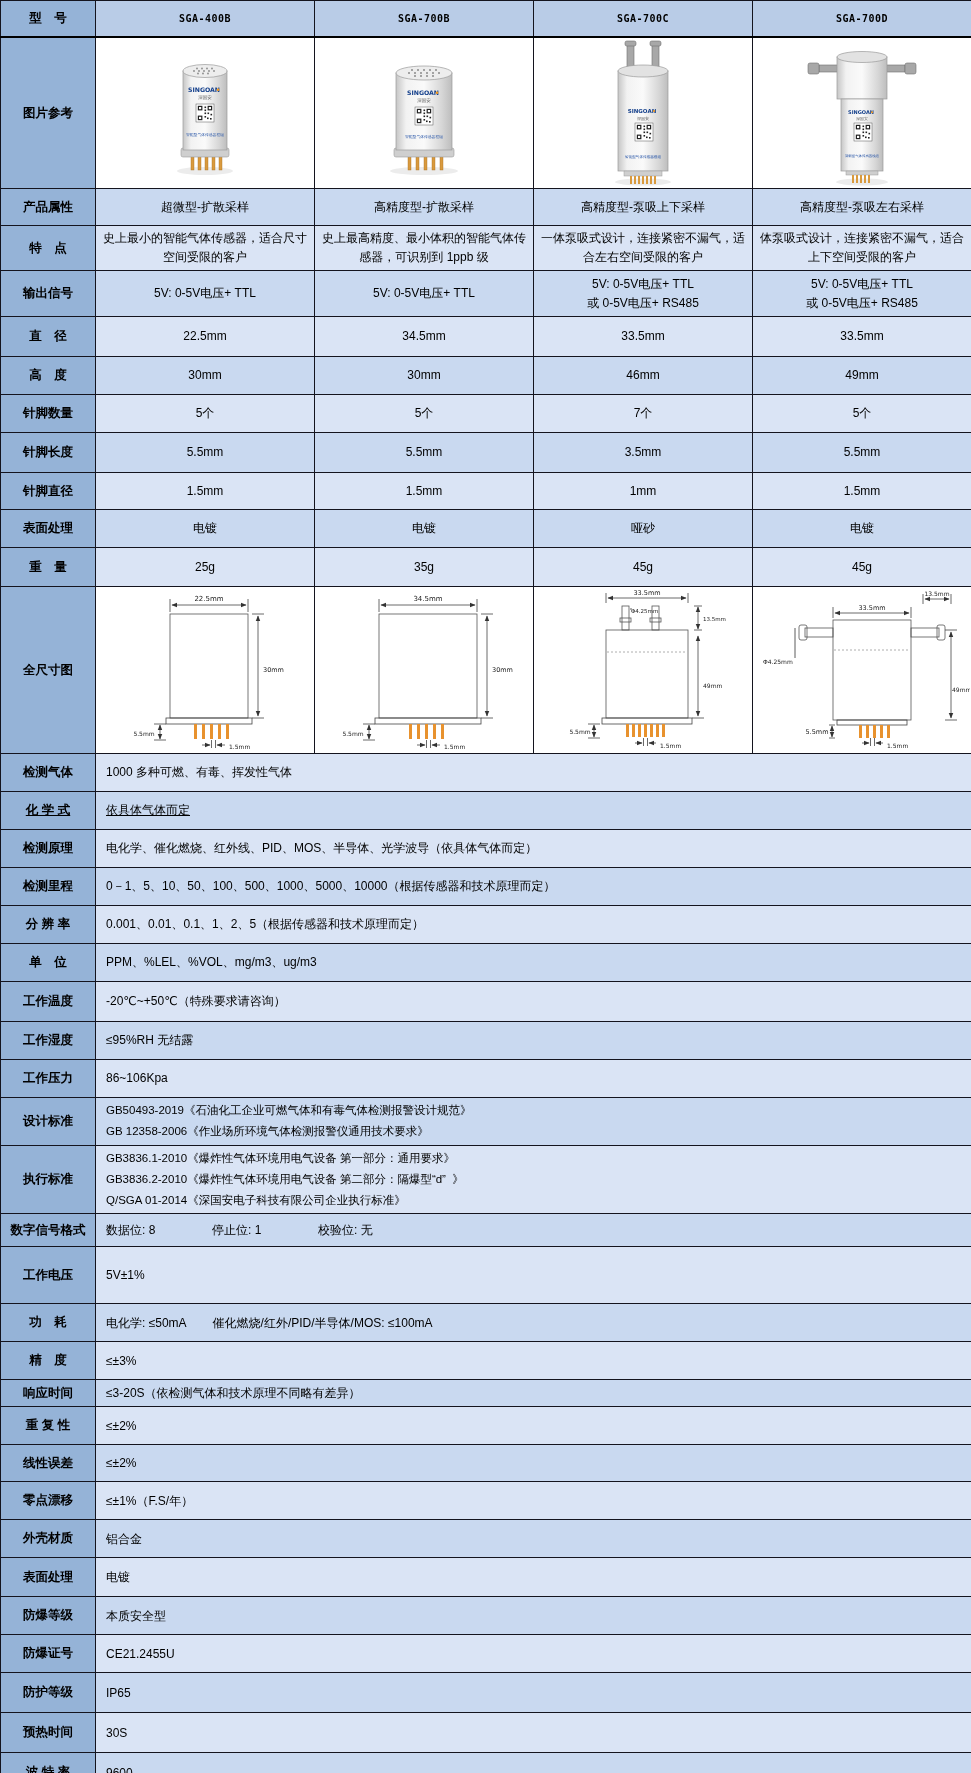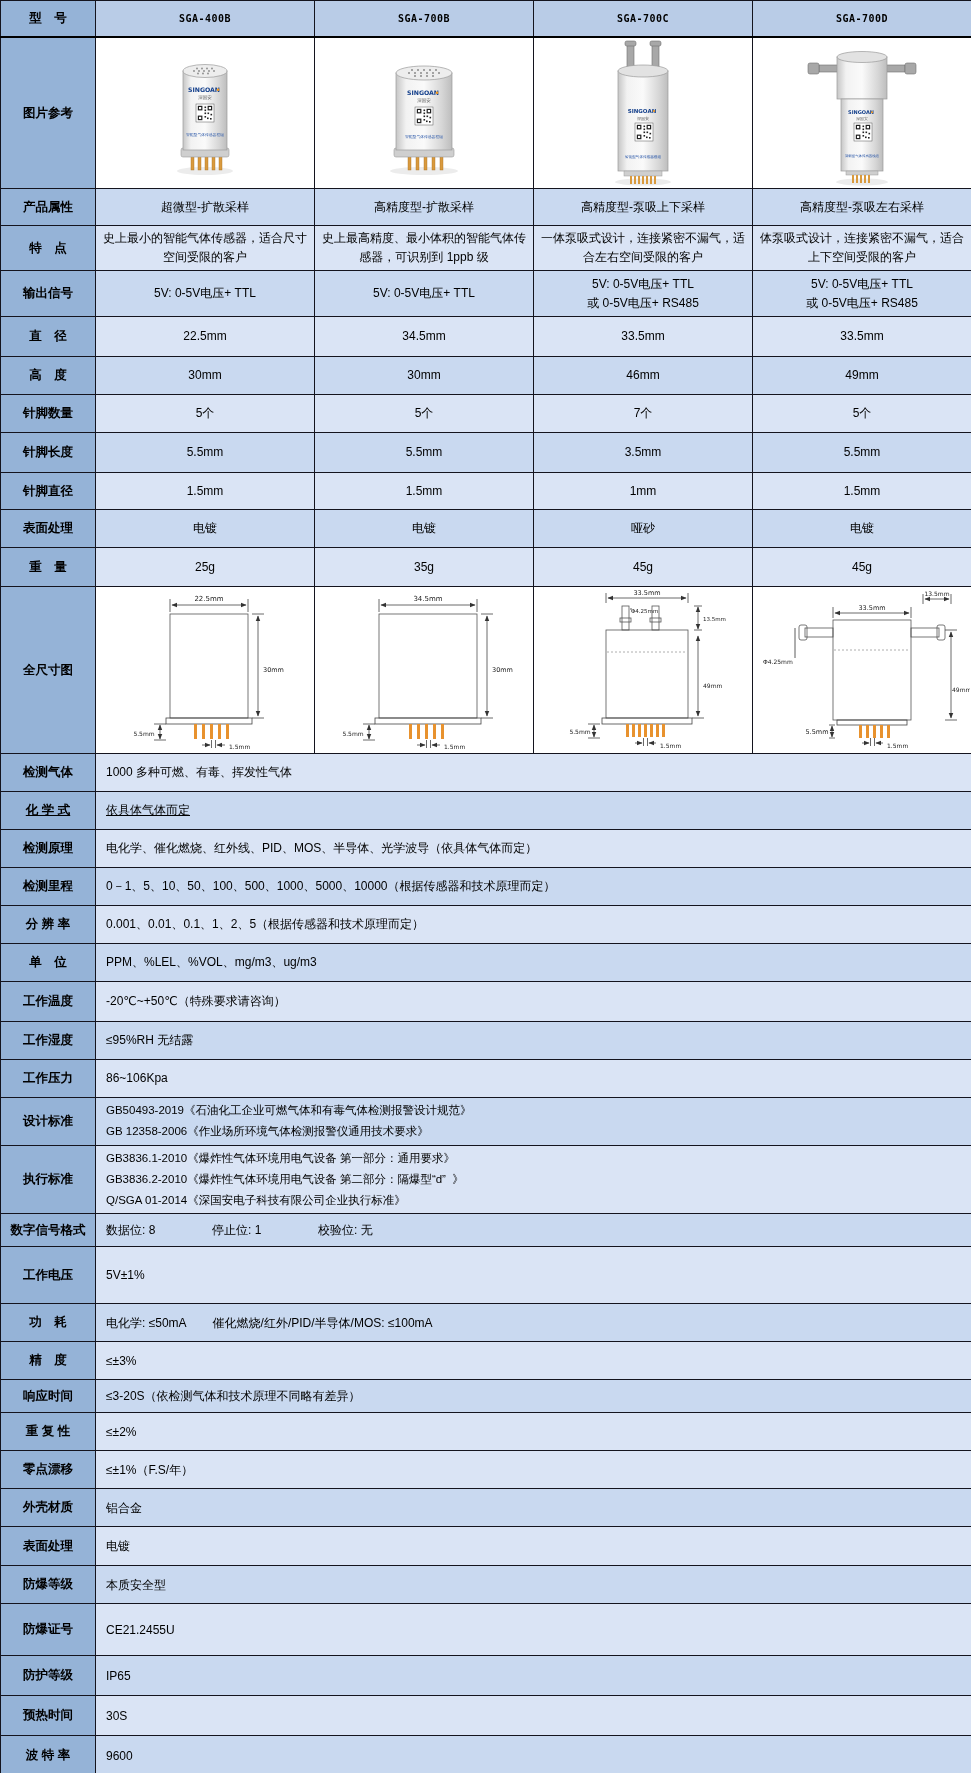--- a/index.html
+++ b/index.html
@@ -492,45 +492,49 @@
         <td colspan="4" class="val full">5V±1%</td>
       </tr>
       <tr class="alt-a" style="height: 38px;">
         <th class="lbl">功　耗</th>
         <td colspan="4" class="val full">电化学: ≤50mA        催化燃烧/红外/PID/半导体/MOS: ≤100mA</td>
       </tr>
       <tr class="alt-b" style="height: 38px;">
         <th class="lbl">精　度</th>
         <td colspan="4" class="val full">≤±3%</td>
       </tr>
-      <tr class="alt-a" style="height: 33px;">
+      <tr class="alt-a" style="height: 27px;">
         <th class="lbl">响应时间</th>
         <td colspan="4" class="val full">≤3-20S（依检测气体和技术原理不同略有差异）</td>
       </tr>
       <tr class="alt-b" style="height: 38px;">
         <th class="lbl">重 复 性</th>
+        <td colspan="4" class="val full">≤±2%</td>
+      </tr>
+      <tr class="alt-a" style="height: 37px;">
+        <th class="lbl">线性误差</th>
         <td colspan="4" class="val full">≤±2%</td>
       </tr>
       <tr class="alt-b" style="height: 38px;">
         <th class="lbl">零点漂移</th>
         <td colspan="4" class="val full">≤±1%（F.S/年）</td>
       </tr>
       <tr class="alt-a" style="height: 38px;">
         <th class="lbl">外壳材质</th>
         <td colspan="4" class="val full">铝合金</td>
       </tr>
       <tr class="alt-b" style="height: 39px;">
         <th class="lbl">表面处理</th>
         <td colspan="4" class="val full">电镀</td>
       </tr>
       <tr class="alt-a" style="height: 38px;">
         <th class="lbl">防爆等级</th>
         <td colspan="4" class="val full">本质安全型</td>
       </tr>
-      <tr class="alt-b" style="height: 52px;">
+      <tr class="alt-b" style="height: 38px;">
         <th class="lbl">防爆证号</th>
         <td colspan="4" class="val full">CE21.2455U</td>
       </tr>
       <tr class="alt-a" style="height: 40px; padding-left: 32px;">
         <th class="lbl">防护等级</th>
         <td colspan="4" class="val full">IP65</td>
       </tr>
       <tr class="alt-b" style="height: 40px;">
         <th class="lbl">预热时间</th>
         <td colspan="4" class="val full">30S</td>

